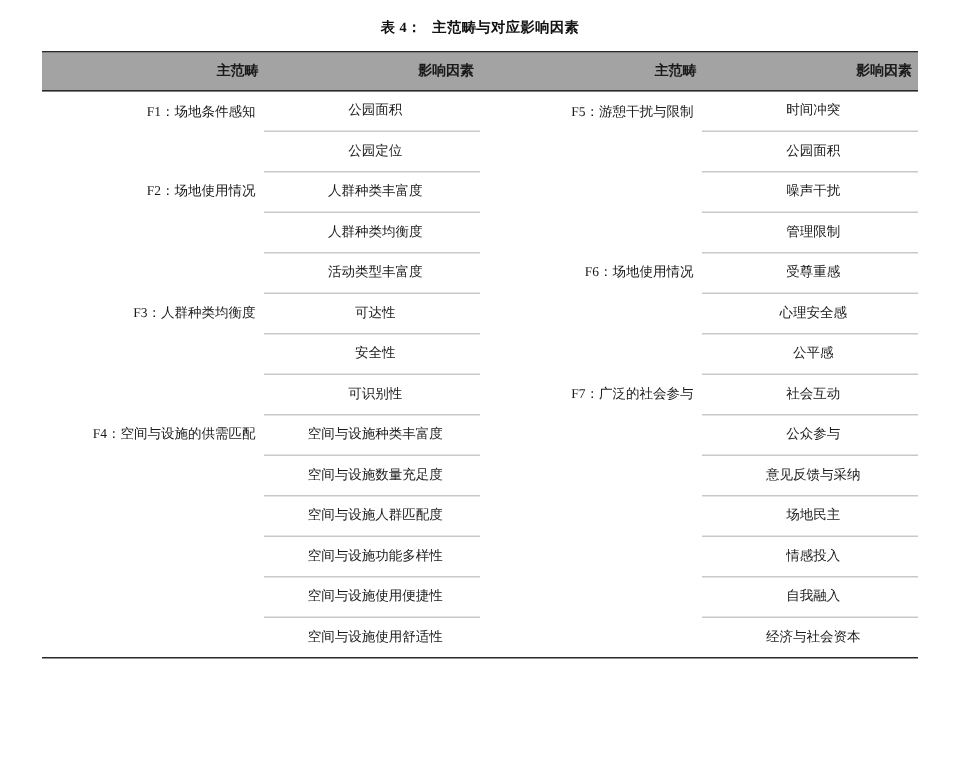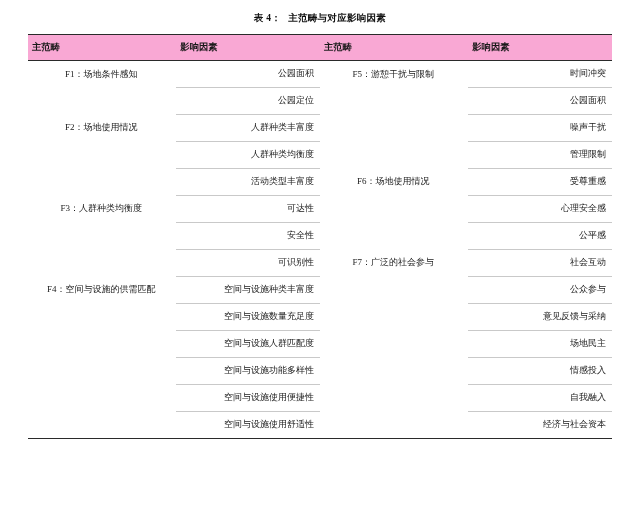--- a/index.html
+++ b/index.html
@@ -38,40 +38,40 @@
     table-layout: fixed;
     font-size: 9px;
   }
   table.main col.c1 { width: 25.4%; }
   table.main col.c2 { width: 24.6%; }
   table.main col.c3 { width: 25.4%; }
   table.main col.c4 { width: 24.6%; }
   table.main thead th {
     font-weight: bold;
     font-size: 9.3px;
-    text-align: left;
+    text-align: right;
     padding: 6px 4px 6px 4px;
     border-top: 1.1px solid #2a2a2a;
     border-bottom: 0.8px solid #2a2a2a;
-    background: #f9a8d4;
+    background: #a3a3a3;
     white-space: nowrap;
   }
   table.main tbody td {
     padding: 6px 6px 6px 6px;
     vertical-align: middle;
     line-height: 1.25;
     height: 14px;
   }
   td.cat {
-    text-align: center;
+    text-align: right;
     padding-left: 4px !important;
     white-space: nowrap;
   }
   td.fac {
-    text-align: right;
+    text-align: center;
     padding-left: 10px !important;
   }
   
   td.fac.rule {
     border-bottom: 0.55px solid #c9c9c9;
   }
   td.fac.norule {
     border-bottom: none;
   }
   tr.last td {

